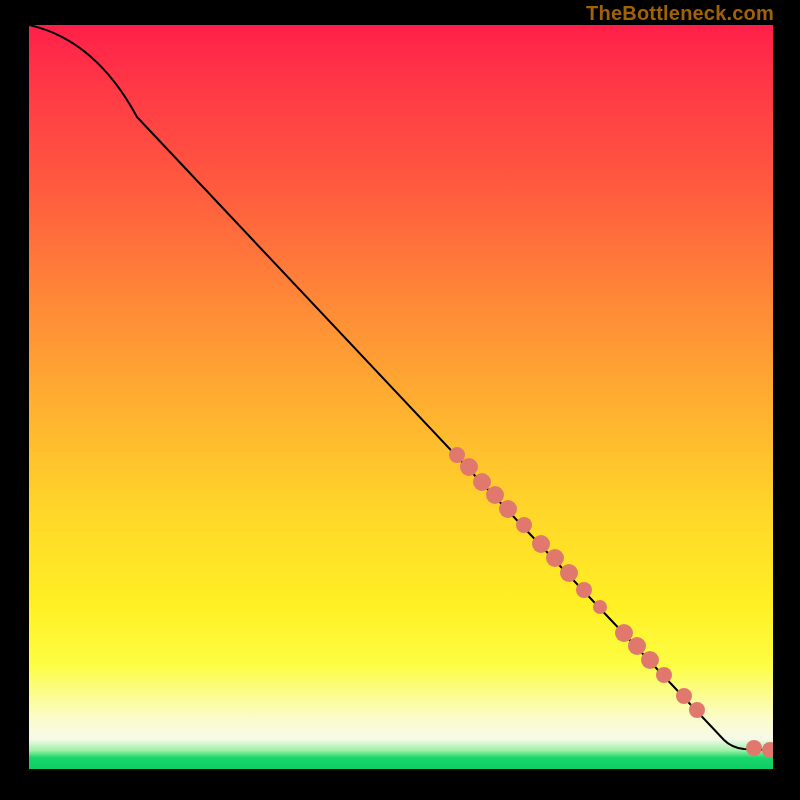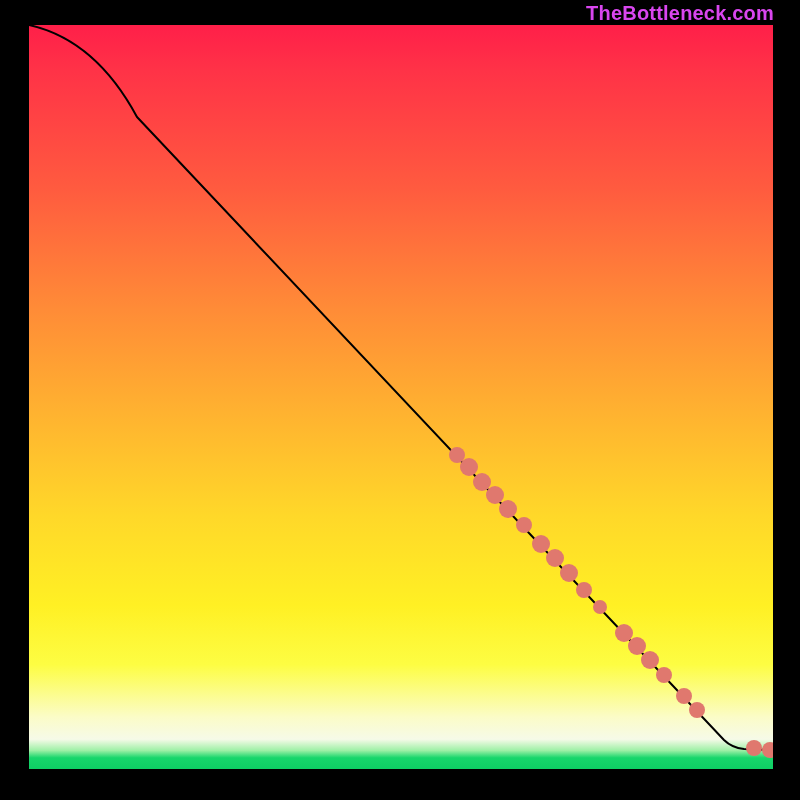--- a/index.html
+++ b/index.html
@@ -57,21 +57,21 @@
     stroke-linejoin: round;
     stroke-linecap: round;
   }
   .watermark {
     position: absolute;
     top: 2px;
     right: 26px;
     font-family: Arial, Helvetica, sans-serif;
     font-size: 20px;
     font-weight: 600;
-    color: #d946ef;
+    color: #a16207;
     letter-spacing: 0.2px;
   }
 </style>
 </head>
 <body>
 
 <div class="stage">
 
   <div class="watermark">TheBottleneck.com</div>
 

